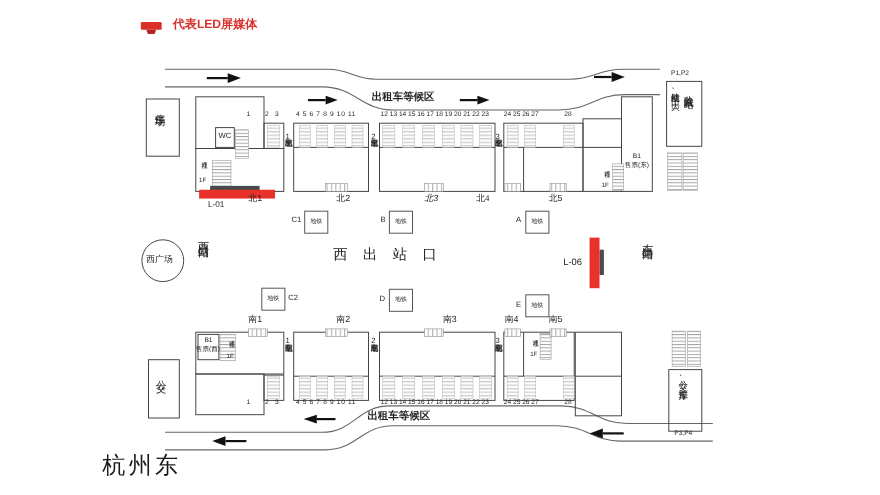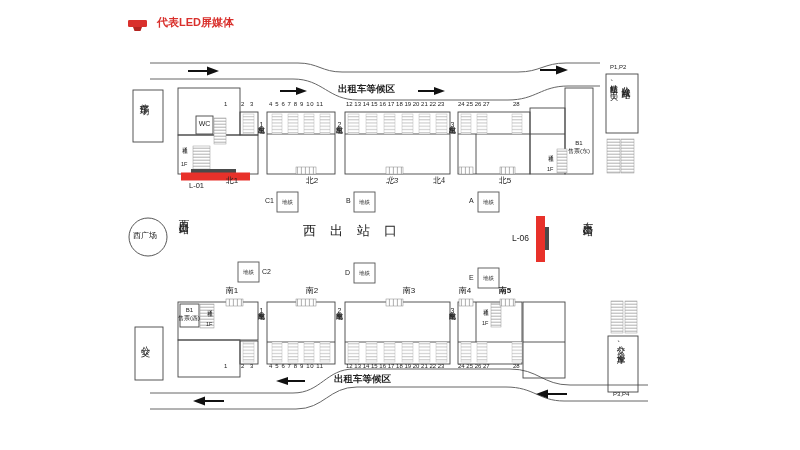--- a/index.html
+++ b/index.html
@@ -166,20 +166,21 @@
     <rect x="277" y="192" width="21" height="20"></rect>
     <rect x="354" y="192" width="21" height="20"></rect>
     <rect x="478" y="192" width="21" height="20"></rect>
     <rect x="238" y="262" width="21" height="20"></rect>
     <rect x="354" y="263" width="21" height="20"></rect>
     <rect x="478" y="268" width="21" height="20"></rect>
   </g>
 </svg>
 
 <div class="t red" style="left:157px;top:16px;font-size:11px;">代表LED屏媒体</div>
+<div class="t" style="left:93px;top:412px;font-size:21px;letter-spacing:3px;color:#1a1a1a;">杭州东</div>
 
 <div class="t vt" style="left:140px;top:96px;font-size:9.5px;">停车场</div>
 <div class="t vt" style="left:141px;top:338px;font-size:9.5px;">公交</div>
 
 <div class="t" style="left:338px;top:84px;font-size:9.5px;font-weight:bold;">出租车等候区</div>
 <div class="t" style="left:334px;top:374px;font-size:9.5px;font-weight:bold;">出租车等候区</div>
 <div class="t" style="left:303px;top:224px;font-size:13px;letter-spacing:14px;">西出站口</div>
 
 <div class="t ctr" style="left:129px;top:232px;width:32px;font-size:8px;">西广场</div>
 <div class="t vt" style="left:179px;top:211px;font-size:10.5px;letter-spacing:2px;">西出站口</div>
@@ -210,21 +211,21 @@
 <div class="t ctr" style="left:431px;top:177px;width:16px;font-size:8px;font-family:Liberation Serif, serif;">北4</div>
 <div class="t ctr" style="left:497px;top:177px;width:16px;font-size:8px;">北5</div>
 <div class="t vt" style="left:258px;top:121px;font-size:7px;letter-spacing:0;">出租车北1</div>
 <div class="t vt" style="left:336px;top:121px;font-size:7px;letter-spacing:0;">出租车北2</div>
 <div class="t vt" style="left:449px;top:121px;font-size:7px;letter-spacing:0;">出租车北3</div>
 
 <div class="t ctr" style="left:224px;top:287px;width:16px;font-size:8px;">南1</div>
 <div class="t ctr" style="left:304px;top:287px;width:16px;font-size:8px;">南2</div>
 <div class="t ctr" style="left:384px;top:287px;width:16px;font-size:8px;margin-left:17px;">南3</div>
 <div class="t ctr" style="left:457px;top:287px;width:16px;font-size:8px;">南4</div>
-<div class="t ctr" style="left:497px;top:287px;width:16px;font-size:8px;font-weight:bold;">南5</div>
+<div class="t ctr" style="left:497px;top:287px;width:16px;font-size:8px;">南5</div>
 <div class="t vt" style="left:258px;top:307px;font-size:7px;letter-spacing:0;">南租车北1</div>
 <div class="t vt" style="left:336px;top:307px;font-size:7px;letter-spacing:0;">南租车北2</div>
 <div class="t vt" style="left:449px;top:307px;font-size:7px;letter-spacing:0;">南租车北3</div>
 
 <div class="t" style="left:224px;top:101px;font-size:6px;">1</div>
 <div class="t" style="left:241px;top:101px;font-size:6px;letter-spacing:2px;">2 3</div>
 <div class="t" style="left:269px;top:101px;font-size:6px;letter-spacing:0.6px;">4 5 6 7 8 9 10 11</div>
 <div class="t" style="left:346px;top:101px;font-size:6px;">12 13 14 15 16 17 18 19 20 21 22 23</div>
 <div class="t" style="left:458px;top:101px;font-size:6px;">24 25 26 27</div>
 <div class="t" style="left:513px;top:101px;font-size:6px;">28</div>

